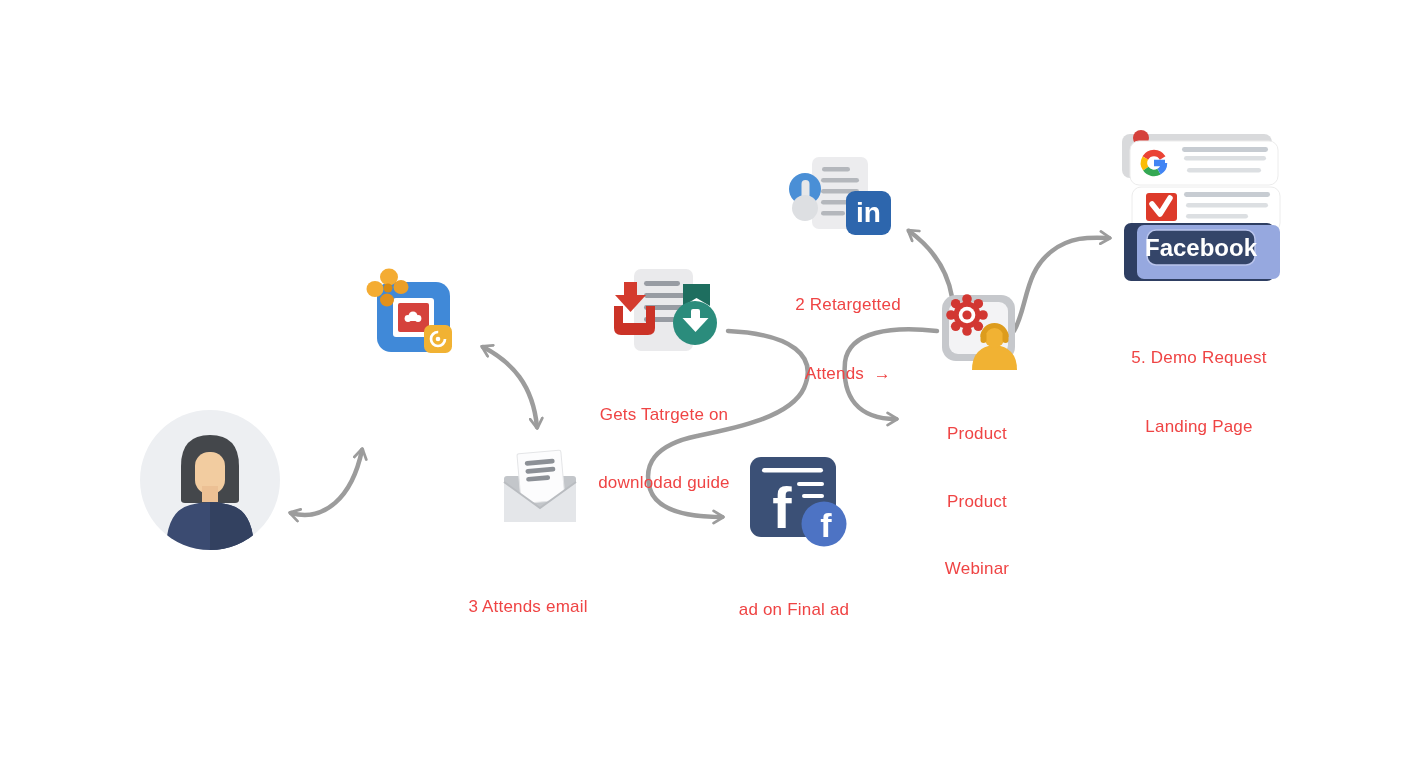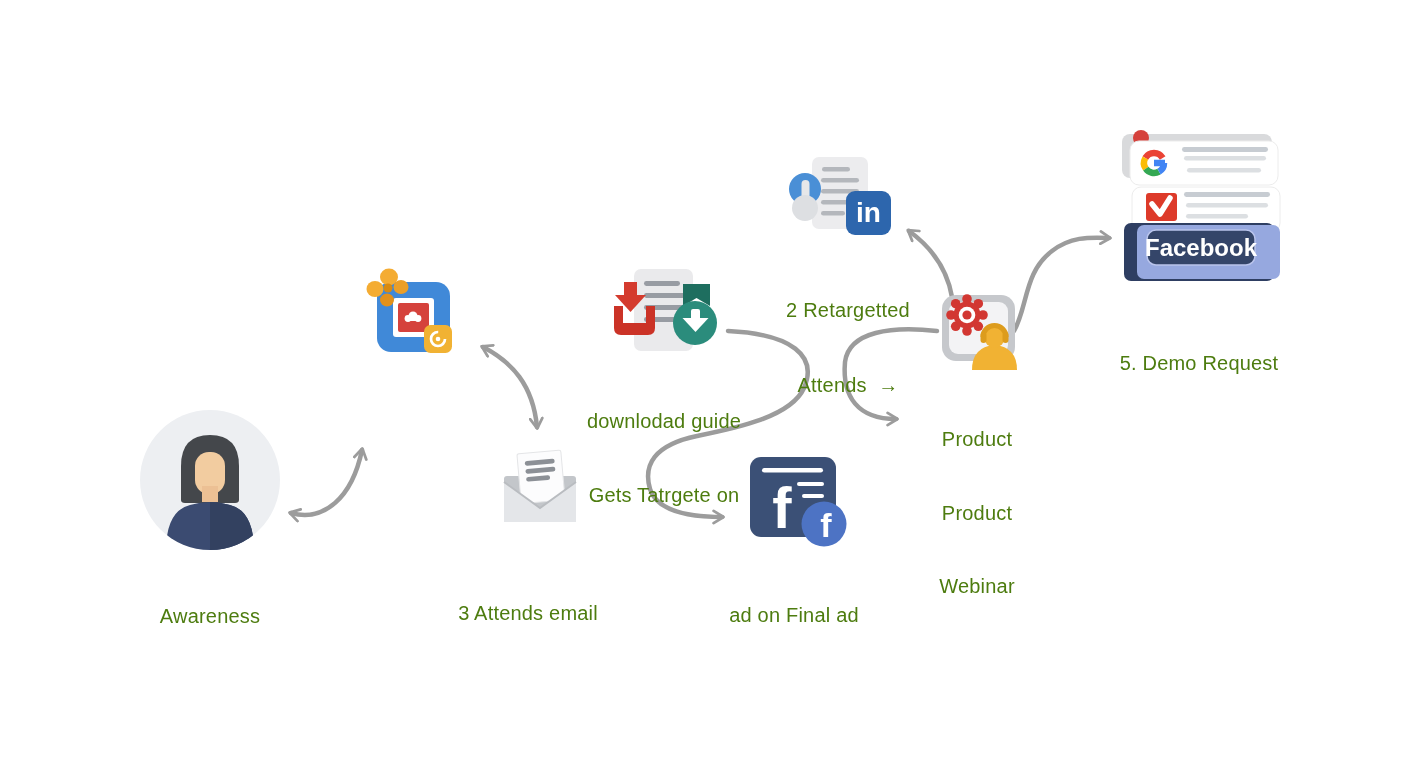--- a/index.html
+++ b/index.html
@@ -1,21 +1,21 @@
 <!DOCTYPE html>
 <html><head>
 <meta charset="utf-8">
 <style>
   html,body{margin:0;padding:0;background:#ffffff;}
   .stage{position:relative;width:1408px;height:768px;background:#ffffff;overflow:hidden;
          font-family:"Liberation Sans",sans-serif;}
   .arrow-layer{position:absolute;left:0;top:0;}
   .node-icon{position:absolute;}
   .node-label{position:absolute;transform:translateX(-50%);text-align:center;
-              color:#4d7c0f;font-size:20px;white-space:pre;letter-spacing:.2px;}
+              color:#ef4444;font-size:17px;white-space:pre;letter-spacing:.2px;}
   .node-label div{line-height:28px;}
   .lbl-awareness div{line-height:33px;}
   .lbl-webinar div{line-height:27.5px;}
   .lbl-blog div,.lbl-fb div,.lbl-landing div,.lbl-linkedin div{line-height:29px;}
 </style>
 </head>
 <body>
 
 <div class="stage">
 
@@ -44,21 +44,20 @@
     <circle cx="70" cy="70" r="70" fill="#edeff2"></circle>
     <g clip-path="url(#avclip)">
       <path d="M41,90 V56 Q41,25 70,25 Q99,25 99,56 V90 Q99,93 95,93 H45 Q41,93 41,90 Z" fill="#44474b"></path>
       <rect x="55" y="42" width="30" height="42" rx="14" fill="#f2cca0"></rect>
       <rect x="62" y="76" width="16" height="16" fill="#ecc094"></rect>
       <path d="M26,141 Q26,101 50,95 Q60,92 70,92 Q80,92 90,95 Q114,101 114,141 Z" fill="#3b4b71"></path>
       <path d="M70,92 Q80,92 90,95 Q114,101 114,141 H70 Z" fill="#334160"></path>
     </g>
   </svg>
   <div class="node-label lbl-awareness" style="left:210px;top:554px">
-    <div>Awareness</div>
   </div>
 
   <svg class="node-icon" style="left:361px;top:266px" width="95" height="92" viewBox="0 0 95 92">
     <rect x="16" y="16" width="73" height="70" rx="14" fill="#4089d8"></rect>
     <rect x="32" y="32" width="41" height="39" rx="3" fill="#ffffff"></rect>
     <rect x="37" y="37" width="31" height="29" rx="2" fill="#d5423c"></rect>
     <g fill="#ffffff">
       <circle cx="52" cy="50" r="4.5"></circle>
         <circle cx="47" cy="52.5" r="3.4"></circle>
         <circle cx="57" cy="52.5" r="3.4"></circle>
@@ -105,22 +104,22 @@
     </g>
     <path d="M3,42 L12,42 L12,59 L35,59 L35,42 L44,42 L44,64 Q44,71 37,71 L10,71 Q3,71 3,64 Z" fill="#cb3327"></path>
     <path d="M72,20 H99 V42 L85.5,34 L72,42 Z" fill="#1e6e5f"></path>
     <circle cx="84" cy="59" r="22" fill="#2b8c7c"></circle>
     <g fill="#ffffff">
       <rect x="80" y="45" width="9" height="12" rx="2"></rect>
       <path d="M71.5,54 L84.5,68 L97.5,54 Z"></path>
     </g>
   </svg>
   <div class="node-label" style="left:664px;top:361px">
+    <div>Gets Tatrgete on</div>
     <div>downlodad guide</div>
-    <div>Gets Tatrgete on</div>
   </div>
 
   <svg class="node-icon" style="left:746px;top:451px" width="102" height="96" viewBox="0 0 102 96">
     <rect x="4" y="6" width="86" height="80" rx="11" fill="#3b5076"></rect>
     <g fill="#ffffff">
       <rect x="16" y="17" width="61" height="4.6" rx="2.3"></rect>
       <rect x="51" y="31" width="27" height="4" rx="2"></rect>
       <rect x="56" y="43" width="22" height="4" rx="2"></rect>
     </g>
     <text x="36" y="77" font-size="58" font-weight="bold" fill="#ffffff" text-anchor="middle">f</text>
@@ -207,15 +206,16 @@
     <rect x="74" y="66" width="86" height="5" rx="2.4" fill="#c7ccd2"></rect>
     <rect x="76" y="77" width="82" height="4.6" rx="2.3" fill="#dcdfe2"></rect>
     <rect x="76" y="88" width="62" height="4.6" rx="2.3" fill="#dcdfe2"></rect>
     <rect x="14" y="97" width="150" height="58" rx="7" fill="#2e3e62"></rect>
     <rect x="27" y="99" width="143" height="54" rx="7" fill="#96a8df"></rect>
     <rect x="37" y="104" width="108" height="35" rx="9" fill="#344569" stroke="#b9c4ec" stroke-width="1.5"></rect>
     <text x="91" y="130" font-size="24" font-weight="bold" fill="#ffffff" text-anchor="middle">Facebook</text>
   </svg>
   <div class="node-label lbl-landing" style="left:1199px;top:303px">
     <div>5. Demo Request</div>
+    <div>Landing Page</div>
   </div>
 
 </div>
 
 </body></html>

